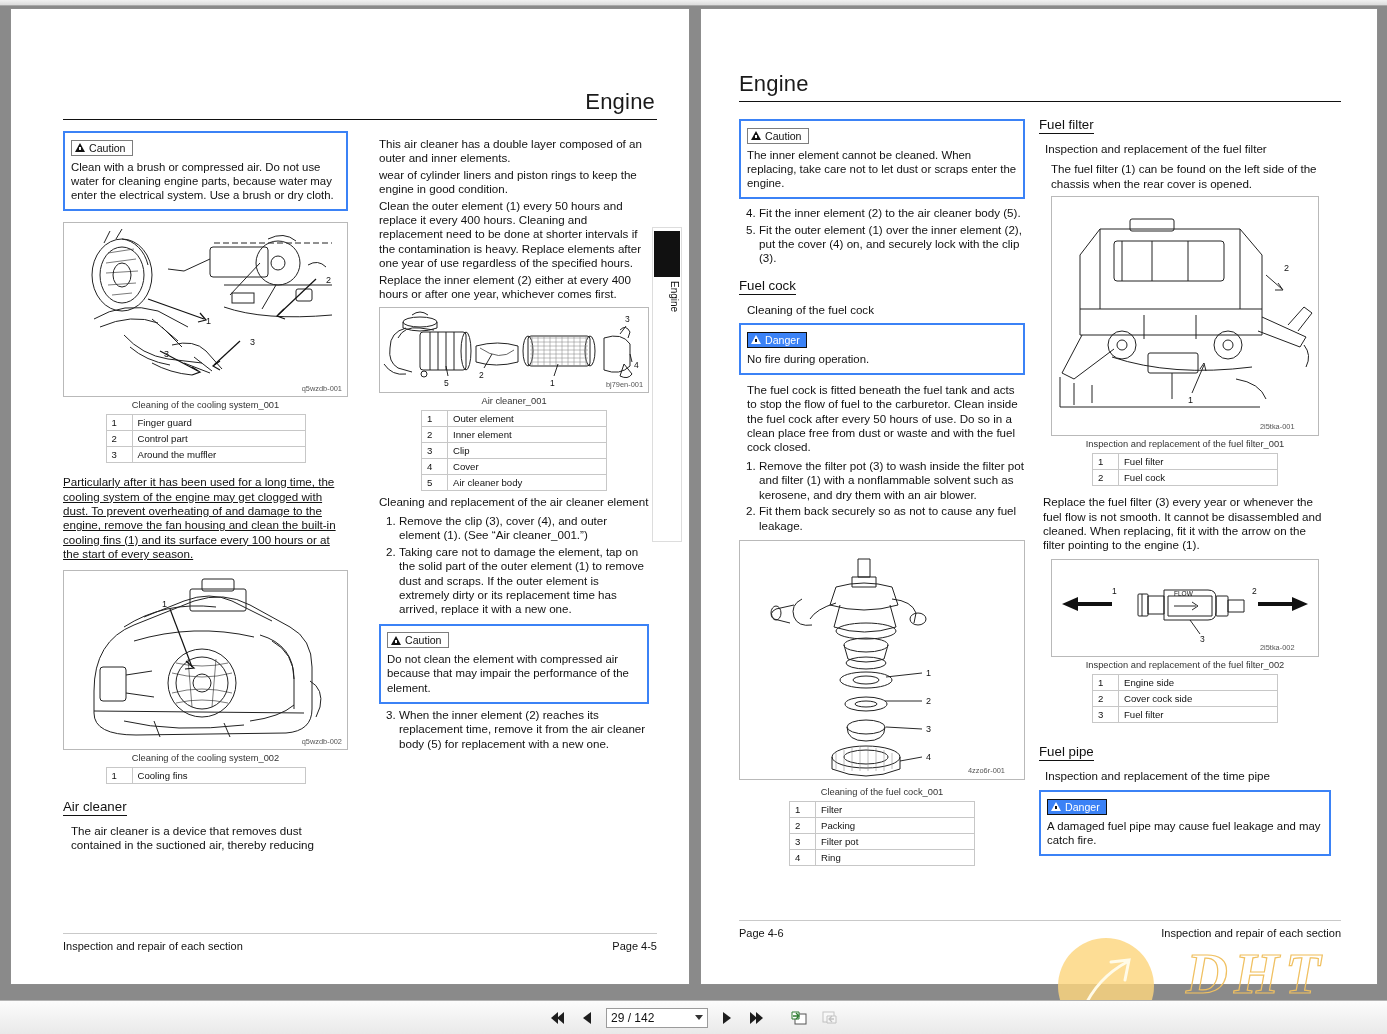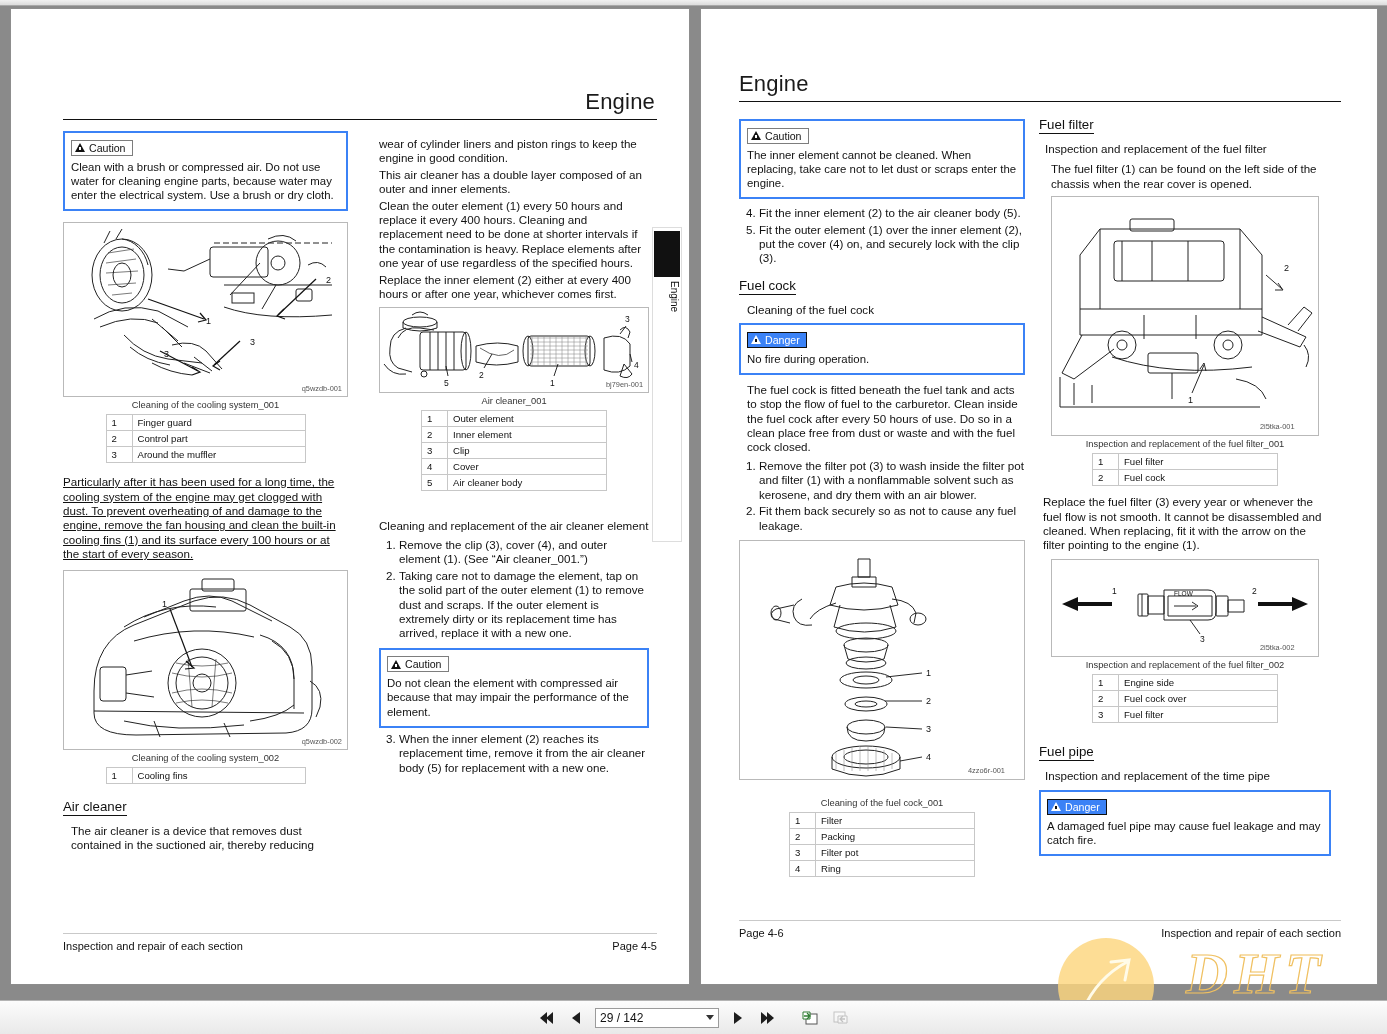--- a/index.html
+++ b/index.html
@@ -71,21 +71,21 @@
   
   .toolbar {
     position:absolute; left:0; bottom:0; width:1387px; height:34px;
     background:linear-gradient(#fcfcfc,#e9e9e9); border-top:1px solid #b4b4b4;
     display:flex; align-items:center; justify-content:center; gap:9px;
   }
   .tb-btn { display:flex; align-items:center; justify-content:center;
             width:20px; height:20px; color:#1d1d1d; cursor:pointer; }
   .tb-btn svg { display:block; }
   .pagebox { display:flex; align-items:center; border:1px solid #9b9b9b; background:#fff;
-             height:20px; width:124px; padding:0 4px; font-size:12px; color:#111; }
+             height:20px; width:102px; padding:0 4px; font-size:12px; color:#111; }
   .pagebox .val { flex:1; }
   .pagebox .caret { width:0;height:0;border-left:4px solid transparent;border-right:4px solid transparent;
                     border-top:5px solid #333; }
   .sep { width:6px; }
   .tb-icon-disabled { opacity:.38; }
 
   
   .wm { position:absolute; pointer-events:none; }
   .wm-dot { left:1058px; top:938px; width:96px; height:96px; border-radius:50%;
             background:#fcd67e; opacity:.82; }
@@ -236,22 +236,22 @@
               </tr>
           </tbody>
         </table>
 
         <div style="margin-top:13px;"><h3 class="sect">Air cleaner</h3></div>
 
         <p class="para" style="margin-top:8px; padding-left:8px;">The air cleaner is a device that removes dust contained in the suctioned air, thereby reducing</p>
       </div>
 
       <div style="position:absolute; left:368px; top:128px; width:270px;">
+        <p class="para">This air cleaner has a double layer composed of an outer and inner elements.</p>
         <p class="para">wear of cylinder liners and piston rings to keep the engine in good condition.</p>
-        <p class="para">This air cleaner has a double layer composed of an outer and inner elements.</p>
         <p class="para">Clean the outer element (1) every 50 hours and replace it every 400 hours. Cleaning and replacement need to be done at shorter intervals if the contamination is heavy. Replace elements after one year of use regardless of the specified hours.</p>
         <p class="para">Replace the inner element (2) either at every 400 hours or after one year, whichever comes first.</p>
 
         <div class="fig" style="height:86px; margin-top:6px;">
           <svg width="268" height="84" viewBox="0 0 268 84">
             <g fill="none" stroke="#222" stroke-width="1">
               <ellipse cx="40" cy="14" rx="17" ry="5"></ellipse>
               <path d="M23 14 l0 6 q17 6 34 0 l0 -6"></path>
               <path d="M32 7 q8 -6 16 0"></path>
               <path d="M18 30 q6 -12 22 -10 l14 2"></path>
@@ -312,21 +312,21 @@
                 <td class="num">4</td>
                 <td>Cover</td>
               </tr>
             <tr>
                 <td class="num">5</td>
                 <td>Air cleaner body</td>
               </tr>
           </tbody>
         </table>
 
-        <p class="para" style="margin-top:28px;">Cleaning and replacement of the air cleaner element</p>
+        <p class="para" style="margin-top:4px;">Cleaning and replacement of the air cleaner element</p>
 
         <ol class="steps">
           <li>Remove the clip (3), cover (4), and outer element (1). (See “Air cleaner_001.”)</li>
           <li>Taking care not to damage the element, tap on the solid part of the outer element (1) to remove dust and scraps. If the outer element is extremely dirty or its replacement time has arrived, replace it with a new one.</li>
         </ol>
 
         <div class="notice" style="margin-top:7px;">
           <div class="tag">
             <span class="tri"></span>
             <span>Caution</span>
@@ -429,21 +429,21 @@
             </g>
             <g font-size="9" fill="#111" font-family="Liberation Sans, sans-serif">
               <text x="186" y="135">1</text>
                 <text x="186" y="163">2</text>
               <text x="186" y="191">3</text>
                 <text x="186" y="219">4</text>
             </g>
             <text x="228" y="232" font-size="7.4" fill="#555" font-family="Liberation Sans, sans-serif">4zzo6r-001</text>
           </svg>
         </div>
-        <div class="figcap" style="margin-top:18px;">Cleaning of the fuel cock_001</div>
+        <div class="figcap" style="margin-top:7px;">Cleaning of the fuel cock_001</div>
 
         <table class="ref" style="margin:4px auto 0 auto; width:186px;">
           <tbody>
             <tr>
                 <td class="num">1</td>
                 <td>Filter</td>
               </tr>
             <tr>
                 <td class="num">2</td>
                 <td>Packing</td>
@@ -558,21 +558,21 @@
         <div class="figcap" style="margin-top:3px;">Inspection and replacement of the fuel filter_002</div>
 
         <table class="ref" style="margin:4px auto 0 auto; width:186px;">
           <tbody>
             <tr>
                 <td class="num">1</td>
                 <td>Engine side</td>
               </tr>
             <tr>
                 <td class="num">2</td>
-                <td>Fuel cock over</td>
+                <td>Cover cock side</td>
               </tr>
             <tr>
                 <td class="num">3</td>
                 <td>Fuel filter</td>
               </tr>
           </tbody>
         </table>
 
         <div style="margin-top:19px;"><h3 class="sect">Fuel pipe</h3></div>
 

